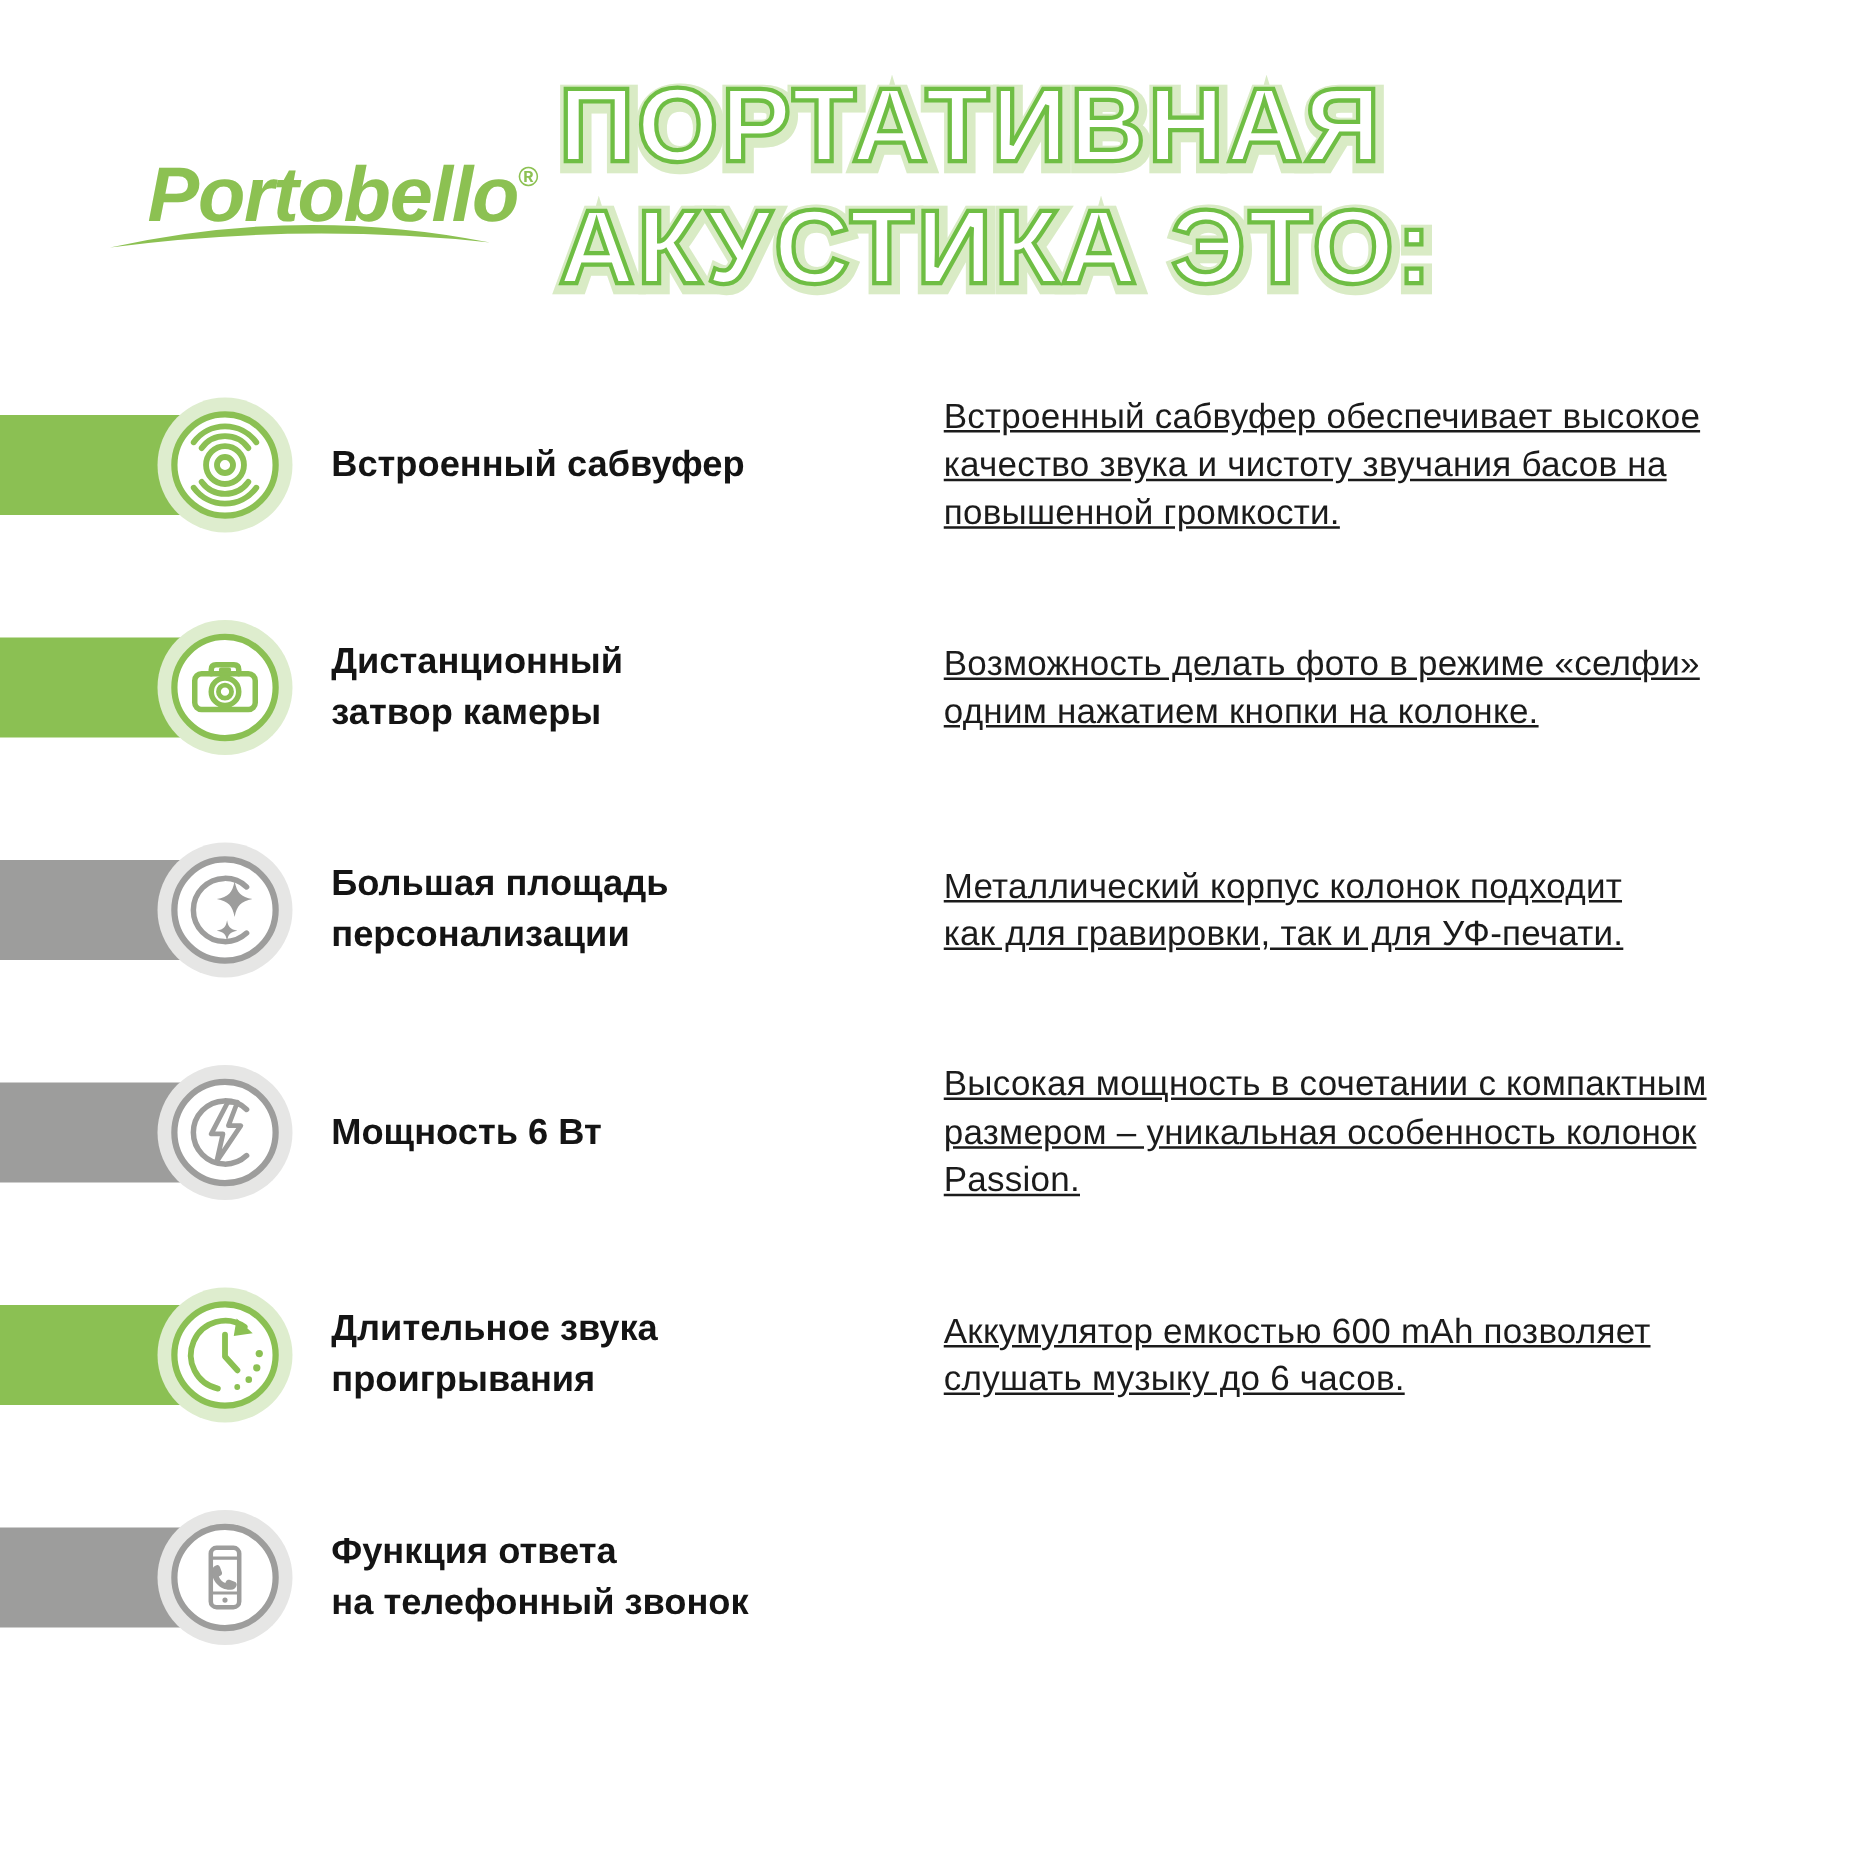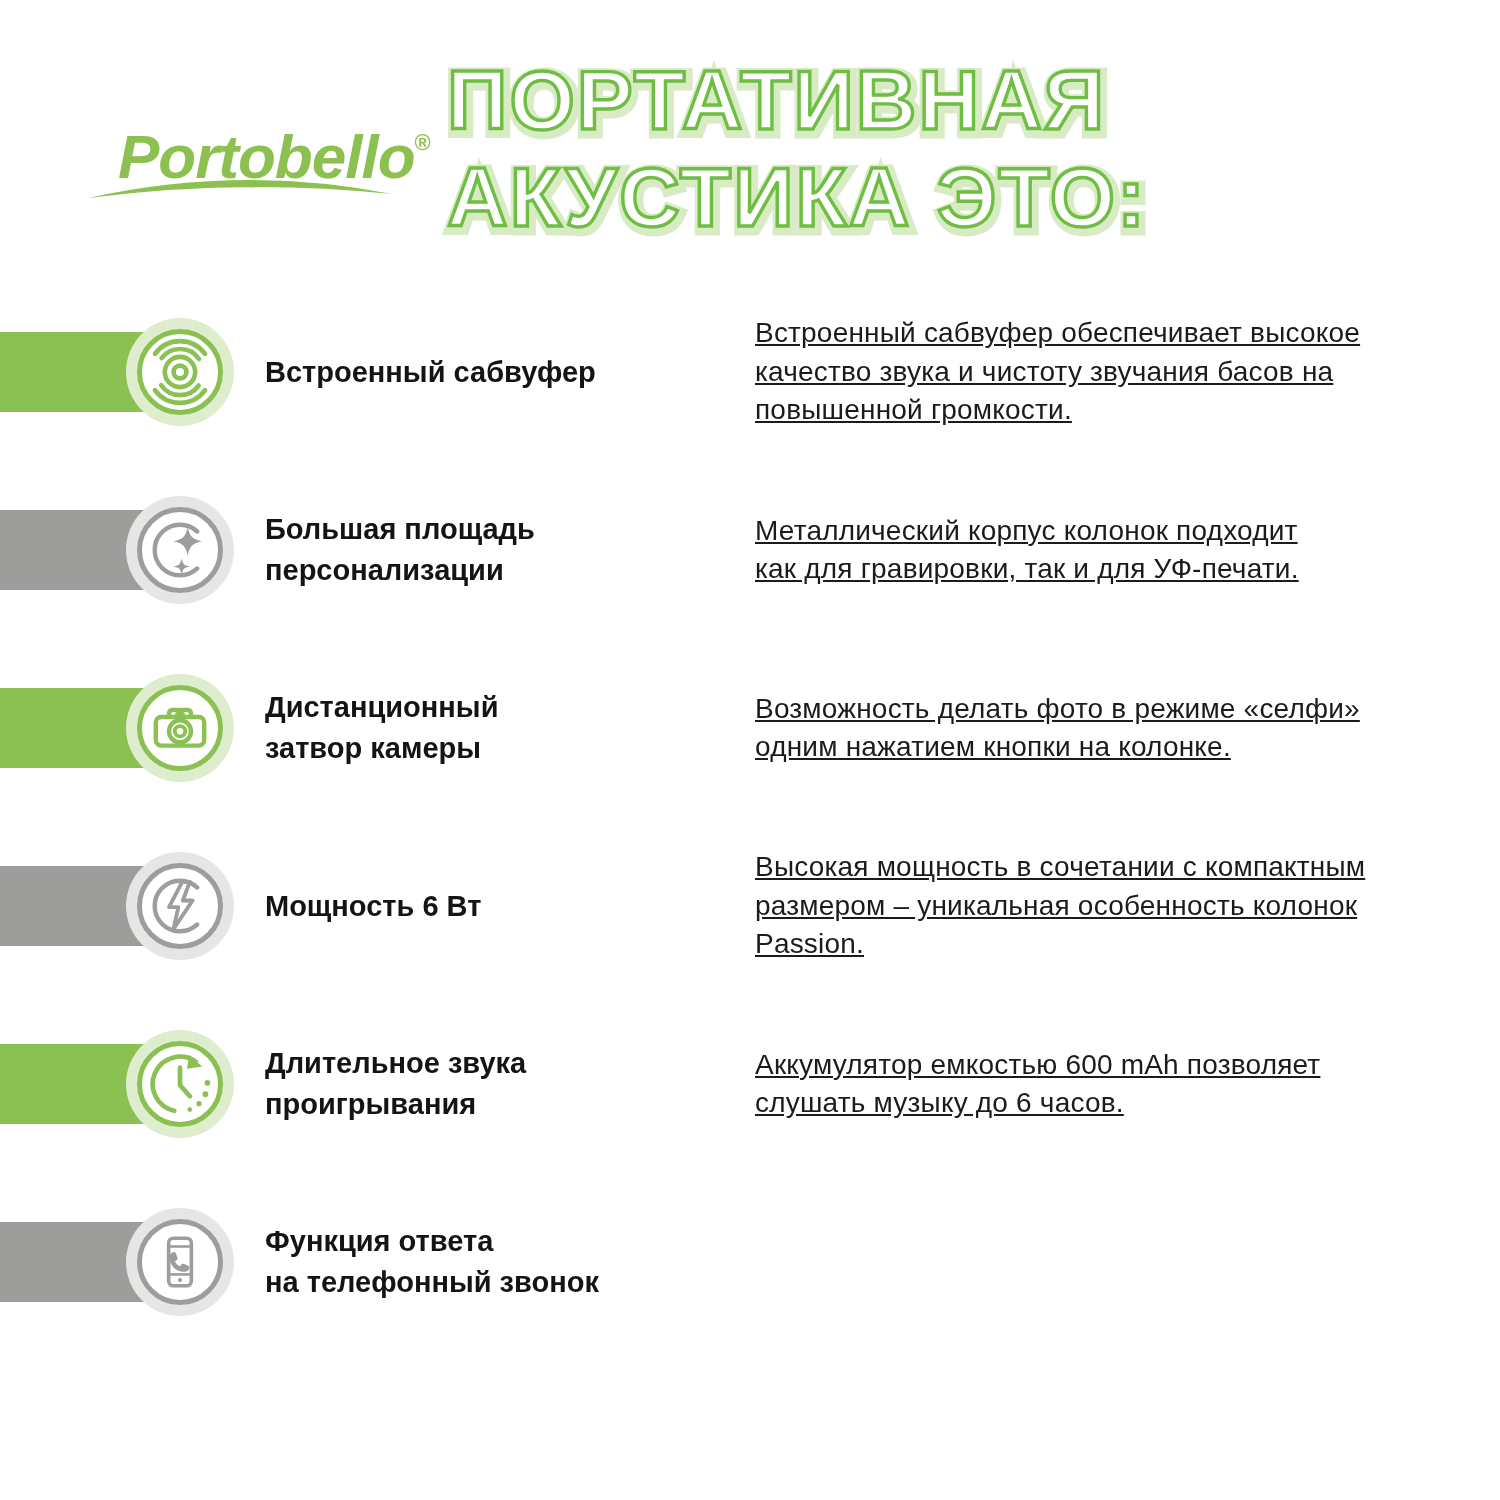--- a/index.html
+++ b/index.html
@@ -79,56 +79,56 @@
             </g>
           </svg>
         </div>
       </div>
       <div class="feature-title">Встроенный сабвуфер</div>
       <div class="feature-desc">Встроенный сабвуфер обеспечивает высокое
 качество звука и чистоту звучания басов на
 повышенной громкости.</div>
     </div>
 
-    <div class="row gray">
-      <div class="bar"></div>
-      <div class="icon-halo">
-        <div class="icon-disc">
-          <svg width="66" height="66" viewBox="0 0 120 120">
-            <path d="M91.4,26.4 A46,46 0 1 0 91.4,93.6" fill="none" stroke="currentColor" stroke-width="8" stroke-linecap="round"></path>
-            <path d="M74,18 C77.5,35 83,40.5 100,44 C83,47.5 77.5,53 74,70 C70.5,53 65,47.5 48,44 C65,40.5 70.5,35 74,18 Z" fill="currentColor"></path>
-            <path d="M63,75 C65,85.5 67.5,88 78,90 C67.5,92 65,94.5 63,105 C61,94.5 58.5,92 48,90 C58.5,88 61,85.5 63,75 Z" fill="currentColor"></path>
-          </svg>
-        </div>
-      </div>
-      <div class="feature-title">Большая площадь
-персонализации</div>
-      <div class="feature-desc">Металлический корпус колонок подходит
-как для гравировки, так и для УФ-печати.</div>
-    </div>
-
     <div class="row green">
       <div class="bar"></div>
       <div class="icon-halo">
         <div class="icon-disc">
           <svg width="66" height="66" viewBox="0 0 120 120">
             <g fill="none" stroke="currentColor" stroke-width="8" stroke-linecap="round" stroke-linejoin="round">
               <rect x="16" y="40" width="88" height="52" rx="10"></rect>
               <path d="M40,40 L40,34 Q40,27 47,27 L73,27 Q80,27 80,34 L80,40"></path>
               <circle cx="60" cy="66" r="20"></circle>
               <circle cx="60" cy="66" r="9.5" stroke-width="7"></circle>
             </g>
             <rect x="51" y="31" width="18" height="7" rx="3.5" fill="currentColor"></rect>
           </svg>
         </div>
       </div>
       <div class="feature-title">Дистанционный
 затвор камеры</div>
       <div class="feature-desc">Возможность делать фото в режиме «селфи»
 одним нажатием кнопки на колонке.</div>
+    </div>
+
+    <div class="row gray">
+      <div class="bar"></div>
+      <div class="icon-halo">
+        <div class="icon-disc">
+          <svg width="66" height="66" viewBox="0 0 120 120">
+            <path d="M91.4,26.4 A46,46 0 1 0 91.4,93.6" fill="none" stroke="currentColor" stroke-width="8" stroke-linecap="round"></path>
+            <path d="M74,18 C77.5,35 83,40.5 100,44 C83,47.5 77.5,53 74,70 C70.5,53 65,47.5 48,44 C65,40.5 70.5,35 74,18 Z" fill="currentColor"></path>
+            <path d="M63,75 C65,85.5 67.5,88 78,90 C67.5,92 65,94.5 63,105 C61,94.5 58.5,92 48,90 C58.5,88 61,85.5 63,75 Z" fill="currentColor"></path>
+          </svg>
+        </div>
+      </div>
+      <div class="feature-title">Большая площадь
+персонализации</div>
+      <div class="feature-desc">Металлический корпус колонок подходит
+как для гравировки, так и для УФ-печати.</div>
     </div>
 
     <div class="row gray">
       <div class="bar"></div>
       <div class="icon-halo">
         <div class="icon-disc">
           <svg width="66" height="66" viewBox="0 0 120 120">
             <path d="M91.4,26.4 A46,46 0 1 0 91.4,93.6" fill="none" stroke="currentColor" stroke-width="8" stroke-linecap="round"></path>
             <path d="M64,16 L40,62 L57,62 L48,102 L83,50 L65,50 L78,16 Z" fill="none" stroke="currentColor" stroke-width="7" stroke-linejoin="round"></path>
           </svg>

